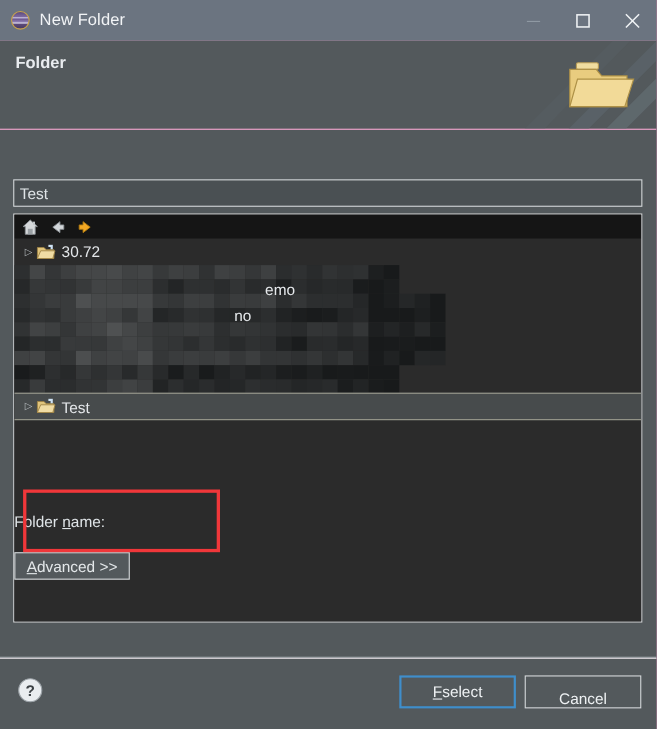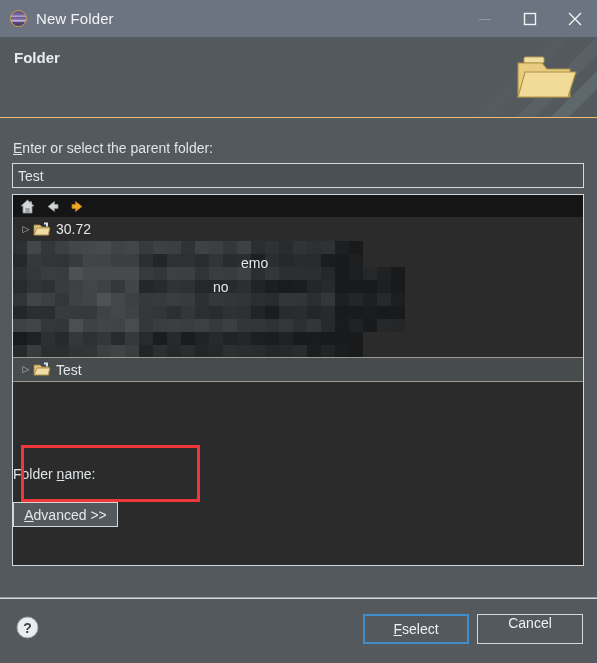--- a/index.html
+++ b/index.html
@@ -12,21 +12,21 @@
     height: 663px;
     overflow: hidden;
     font-family: "Liberation Sans", sans-serif;
     -webkit-font-smoothing: antialiased;
   }
 
   #window {
     position: relative;
     width: 597px;
     height: 663px;
-    background: #fdba74;
+    background: #f9a8d4;
     box-sizing: border-box;
     overflow: hidden;
   }
 
   
   #titlebar {
     position: absolute;
     left: 0; top: 0;
     width: 597px;
     height: 37px;
@@ -331,21 +331,21 @@
     left: 477px;
     top: 614px;
     width: 106px;
     height: 30px;
     background: #53595c;
     border: 1px solid #d4d8da;
     box-sizing: border-box;
     color: #eef1f3;
     font-size: 14px;
     display: flex;
-    align-items: flex-start;
+    align-items: flex-end;
     justify-content: center;
   }
 </style>
 </head>
 <body>
 
 <div id="window">
 
   <div id="titlebar">
     <div id="app-icon">
@@ -385,21 +385,20 @@
         <rect x="12" y="4" width="20" height="6" rx="1.5" fill="#f0dda0" stroke="#b79b55" stroke-width="1"></rect>
         <path d="M6 10 H30 L35 16 H58 V44 H6 Z" fill="#e9cc7f" stroke="#ae9147" stroke-width="1.1"></path>
         <path d="M13 19 H64 L56 44 H6 Z" fill="#f2da98" stroke="#ae9147" stroke-width="1.1"></path>
       </svg>
     </div>
 
   </div>
 
   <div id="content">
 
-    <div id="lbl-parent"><span class="uline">E</span><span>nter or select the parent folder:</span></div>
 
     <div id="parent-input">
       <span>Test</span>
     </div>
 
     <div id="tree-panel">
 
       <div id="tree-toolbar">
         <svg class="tb-icon" viewBox="0 0 17 17">
           <path d="M8.5 2 L15 8 H13 V15 H4 V8 H2 Z" fill="#d5d8da" stroke="#8d9296" stroke-width="0.8"></path>

